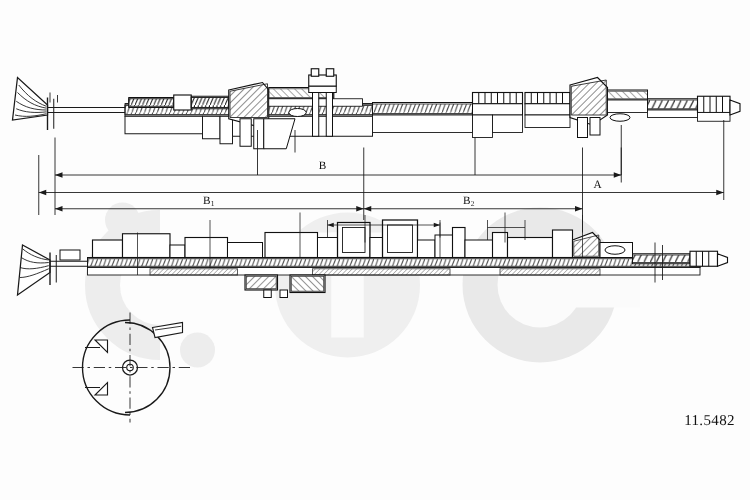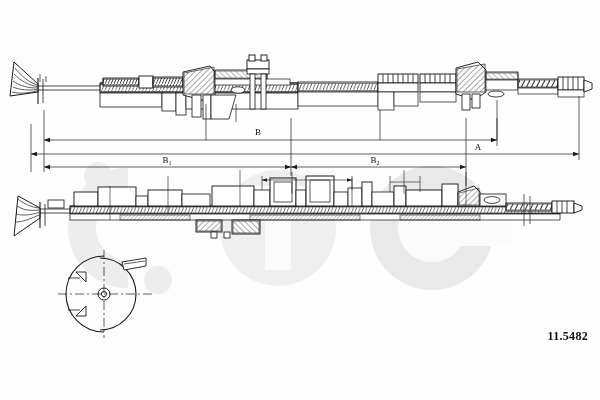--- a/index.html
+++ b/index.html
@@ -14,21 +14,21 @@
     position:absolute;left:0;top:0;width:600px;height:400px;
     background:#fdfdfd;
   }
   svg{display:block;}
   .part-number{
     position:absolute;
     right:12px;
     bottom:56px;
     font-family:"Liberation Serif", serif;
     font-size:12px;
-    font-weight:700;
+    font-weight:400;
     color:#111;
     letter-spacing:.3px;
   }
 </style>
 </head>
 <body>
 
 <div id="sheet">
 
 <svg width="600" height="400" viewBox="0 0 600 400">

